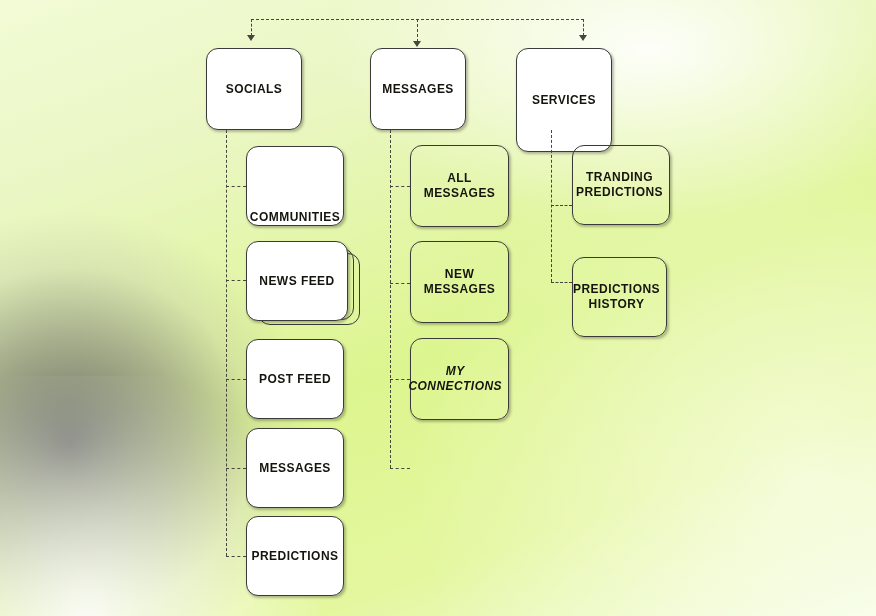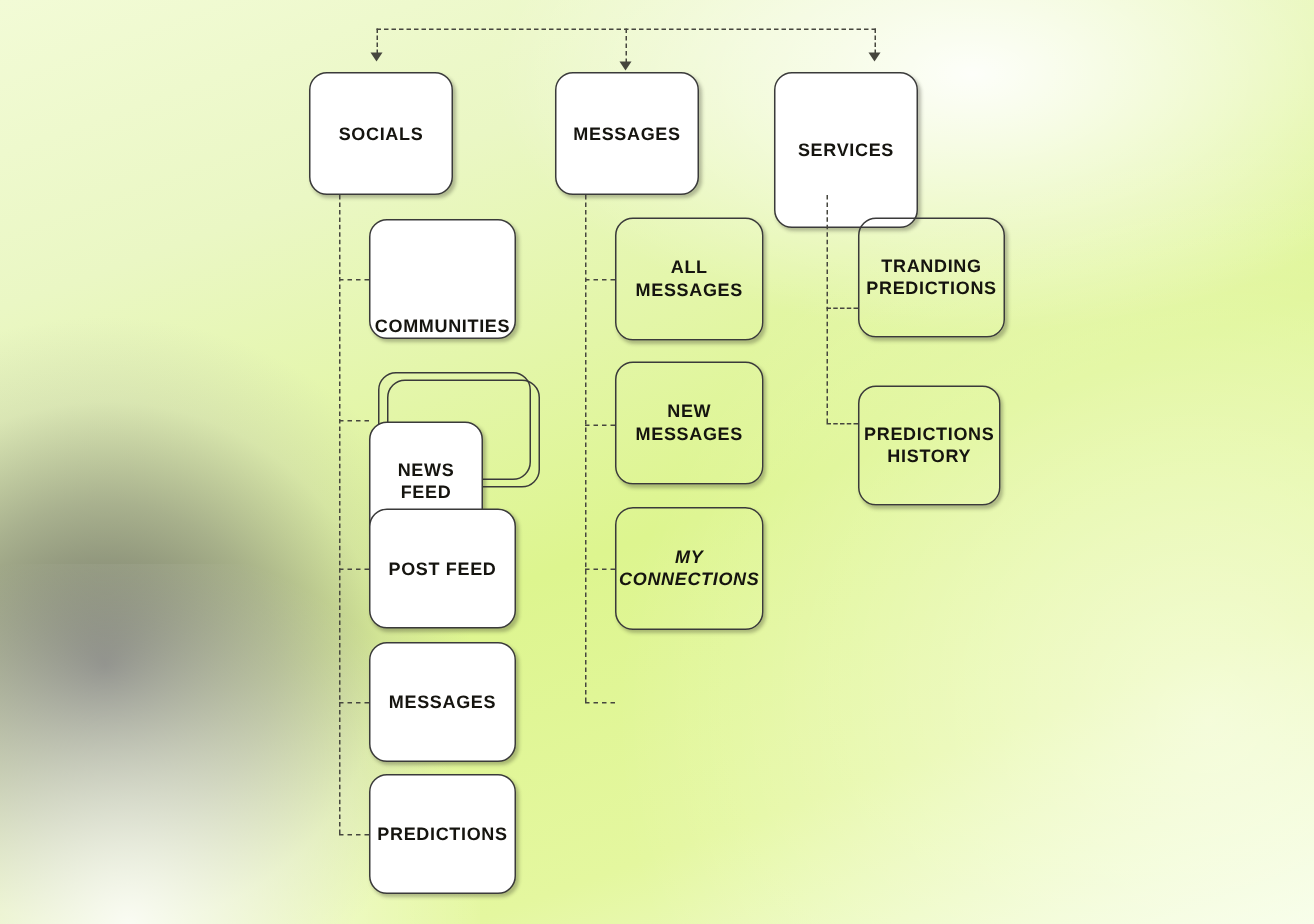--- a/index.html
+++ b/index.html
@@ -30,21 +30,21 @@
     display:flex;align-items:center;justify-content:center;
     text-align:center;
     font-size:12px;
     font-weight:bold;
     letter-spacing:0.45px;
     color:#15140f;
     line-height:1.25;
     box-shadow:1.5px 2px 2.5px rgba(40,40,30,0.30);
   }
   .node.filled{background:#ffffff;}
-  .node.ghost{background:transparent;}
+  .node.ghost{background:transparent;justify-content:flex-end;}
   .node span{display:block;padding:0 6px;}
 
   
   .stack-copy{
     position:absolute;
     border:1px solid #3a3a3a;
     border-radius:12px;
     background:transparent;
     box-sizing:border-box;
   }
@@ -94,21 +94,21 @@
   <div class="h-dash" style="left:226px;top:379px;width:20px;"></div>
   <div class="h-dash" style="left:226px;top:468px;width:20px;"></div>
   <div class="h-dash" style="left:226px;top:556px;width:20px;"></div>
 
   <div class="node filled" style="left:246px;top:146px;width:98px;height:80px;align-items:flex-end;">
     <span>COMMUNITIES</span>
   </div>
 
   <div class="stack-copy" style="left:258px;top:253px;width:102px;height:72px;"></div>
   <div class="stack-copy" style="left:252px;top:248px;width:102px;height:72px;"></div>
-  <div class="node filled" style="left:246px;top:241px;width:76px;height:80px;margin-top:40px;">
+  <div class="node filled" style="left:246px;top:241px;width:102px;height:80px;">
     <span>NEWS FEED</span>
   </div>
 
   <div class="node filled" style="left:246px;top:339px;width:98px;height:80px;justify-content:center;">
     <span>POST FEED</span>
   </div>
 
   <div class="node filled" style="left:246px;top:428px;width:98px;height:80px;">
     <span>MESSAGES</span>
   </div>

